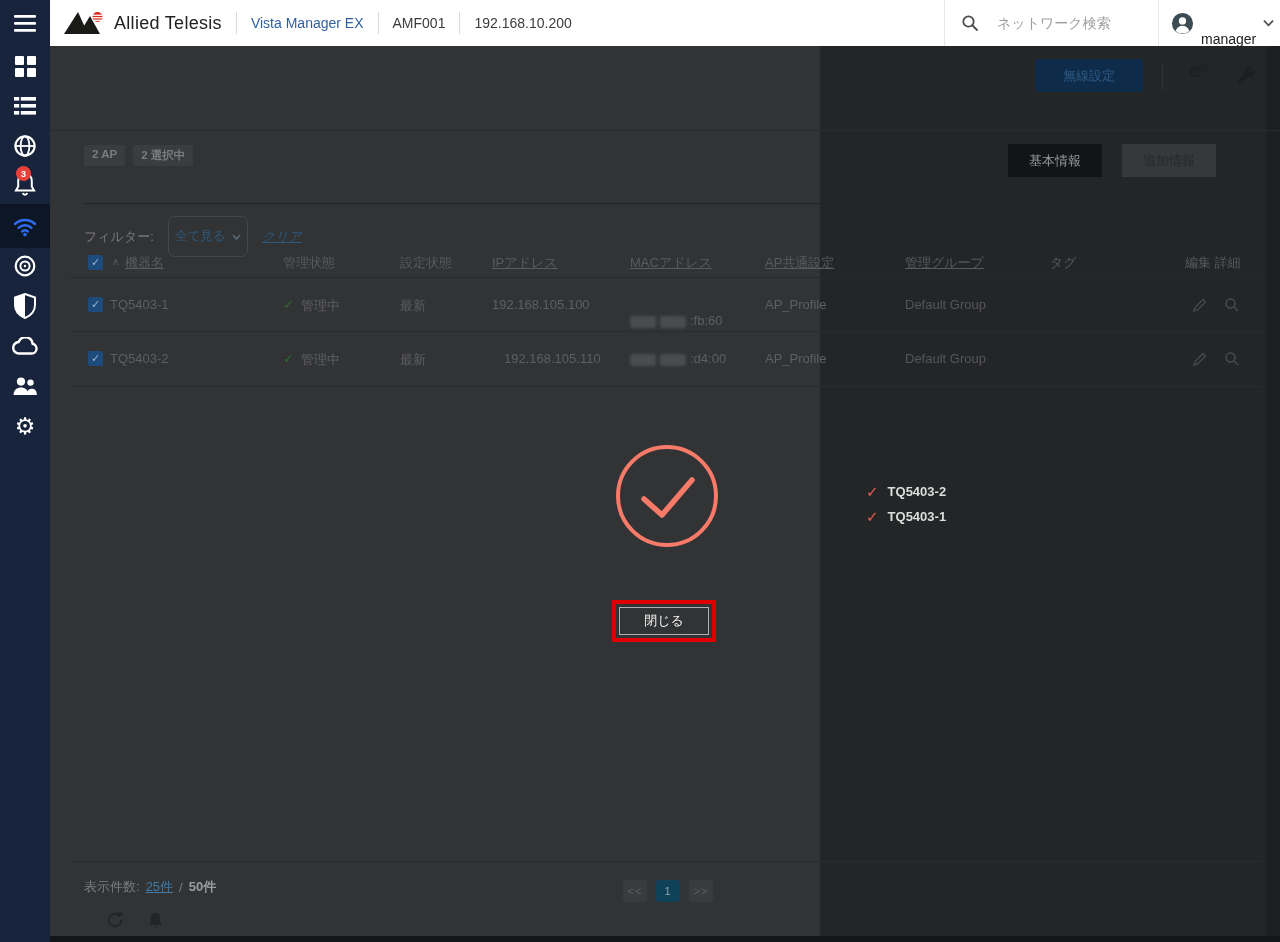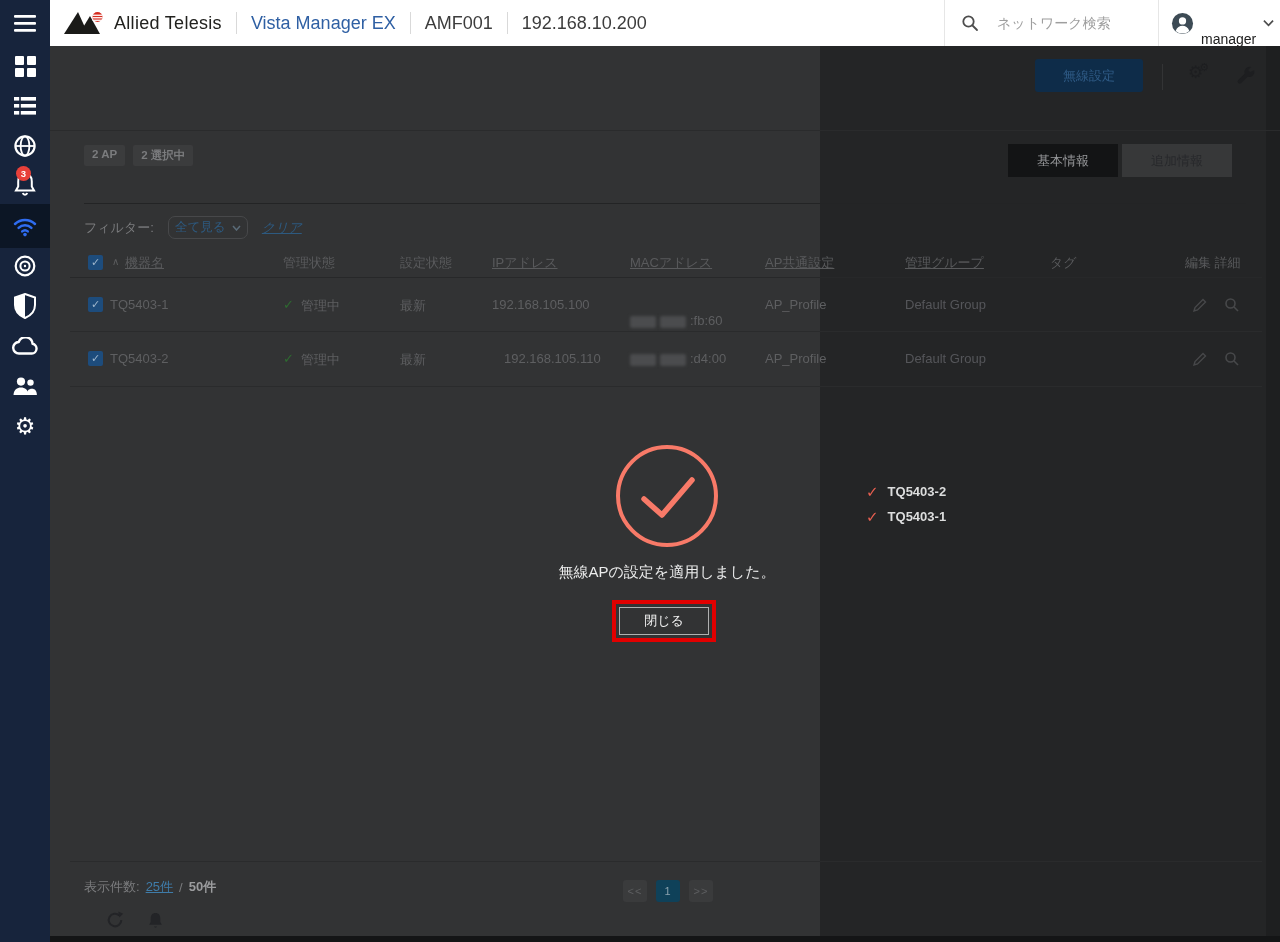--- a/index.html
+++ b/index.html
@@ -5,21 +5,21 @@
   * { margin:0; padding:0; box-sizing:border-box; }
   html,body { width:1280px; height:942px; overflow:hidden; background:#323334;
     font-family:"Liberation Sans","DejaVu Sans",sans-serif; }
 
   
   .header { position:absolute; left:50px; top:0; width:1230px; height:46px; background:#ffffff;
     display:flex; align-items:center; z-index:30; }
   .logo-wrap { display:flex; align-items:center; gap:8px; margin-left:14px; }
   .brand-text { font-size:18px; color:#22221f; letter-spacing:.3px; }
   .hdr-div { width:1px; height:22px; background:#d9d9d9; margin:0 14px; }
-  .hdr-item { font-size:18px; color:#3c3c3c; white-space:nowrap;text-align:center; }
+  .hdr-item { font-size:14px; color:#3c3c3c; white-space:nowrap;text-align:center; }
   .hdr-item.product { color:#2e5fa3; }
   .hdr-spacer { flex:1; }
   .hsearch { width:214px; height:46px; border-left:1px solid #e6e6e6; display:flex; align-items:center; gap:18px; padding-left:16px; }
   .hsearch input { border:none; outline:none; font-size:14px; color:#444; width:150px; background:transparent; }
   .hsearch input::placeholder { color:#9e9e9e; }
   .haccount { width:122px; height:46px; border-left:1px solid #e6e6e6; display:flex; align-items:center; gap:7px; padding-left:12px; }
   .haccount .uname { font-size:14px; color:#212121;margin-top:32px; }
 
   
   .sidebar { position:absolute; left:0; top:0; width:50px; height:942px; background:#17243c; z-index:40; }
@@ -35,35 +35,35 @@
   .scroll-strip { position:absolute; right:0; top:0; width:14px; height:896px; background:#1e1f20; }
   .topline { position:absolute; left:0; top:84px; width:1230px; height:1px; background:#2a2b2c; }
 
   .btn-wireless { position:absolute; left:985px; top:13px; width:108px; height:33px; background:#0e2c49; border:none;
     border-radius:3px; color:#2f5b86; font-size:13px; }
   .tool-div { position:absolute; left:1112px; top:18px; width:1px; height:26px; background:#333435; }
   .gears-ic { position:absolute; left:1138px; top:16px; color:#1d1e20; }
   .gears-ic .g1 { font-size:17px; } .gears-ic .g2 { font-size:11px; position:relative; left:-4px; top:-7px; }
   .wrench-ic { position:absolute; left:1185px; top:18px; }
 
-  .tab { position:absolute; top:98px; width:110px; height:33px; font-size:13px; display:flex; align-items:center; justify-content:center; }
+  .tab { position:absolute; top:98px; width:94px; height:33px; font-size:13px; display:flex; align-items:center; justify-content:center; }
   .tab.basic { left:958px; background:#131415; color:#97989a; }
   .tab.addl  { left:1072px; background:#373839; color:#27282b; }
 
   
   .panel { position:absolute; left:20px; top:84px; width:1192px; height:732px; border-bottom:1px solid #2a2b2c; }
   .chipbar { position:absolute; left:14px; top:15px; display:flex; gap:8px; }
   .chip { background:#3b3c3d; color:#7b7c7e; font-size:11.5px; font-weight:bold; padding:3px 8px; border-radius:2px; }
   .apsearch { position:absolute; left:14px; top:40px; display:flex; align-items:center; gap:10px; }
   .apsearch input { background:transparent; border:none; outline:none; font-size:13.5px; color:#8a8b8d; width:400px; }
   .apsearch input::placeholder { color:#6e6f71; }
   .search-underline { position:absolute; left:14px; top:73px; width:1162px; height:1px; background:#232425; }
   .filterrow { position:absolute; left:14px; top:86px; display:flex; align-items:center; gap:14px; }
   .filterrow .flabel { font-size:13px; color:#7b7c7e; }
-  .fdrop { width:80px; height:23px; border:1px solid #47484a; border-radius:7px; display:flex; align-items:center;
+  .fdrop { width:80px; height:41px; border:1px solid #47484a; border-radius:7px; display:flex; align-items:center;
     justify-content:center; gap:6px; font-size:12.5px; color:#2d5a80; }
   .fclear { font-size:13px; color:#2d5a80; text-decoration:underline; font-style:italic; }
 
   .thead { position:absolute; left:0; top:118px; width:1192px; height:30px; border-bottom:1px solid #272829; }
   .th { position:absolute; top:6px; font-size:13px; color:#595a5c; white-space:nowrap; }
   .th.sortable { text-decoration:underline; }
   .trow { position:absolute; left:0; width:1192px; height:54px; border-bottom:1px solid #2a2b2c; }
   .td { position:absolute; top:19px; font-size:13px; color:#5e5f61; white-space:nowrap; }
   .td.dim { color:#55565a; }
   .cbx { position:absolute; left:18px; width:15px; height:15px; background:#1d4c7c; border-radius:2px;
@@ -312,21 +312,20 @@
           </svg>
       </span>
     </div>
   </div>
 
   <div class="ok-circle">
     <svg width="94" height="94" viewBox="0 0 94 94">
       <polyline points="24,50 42,66 72,31" fill="none" stroke="#f87a68" stroke-width="5.5" stroke-linecap="round" stroke-linejoin="round"></polyline>
     </svg>
   </div>
-  <div class="modal-msg">無線APの設定を適用しました。</div>
   <div class="close-anno">
     <button class="btn-close">閉じる</button>
   </div>
 
   <div class="applied">
     <div class="applied-row">
       <span class="chk">✓</span>
       <span class="nm">TQ5403-2</span>
     </div>
     <div class="applied-row">

